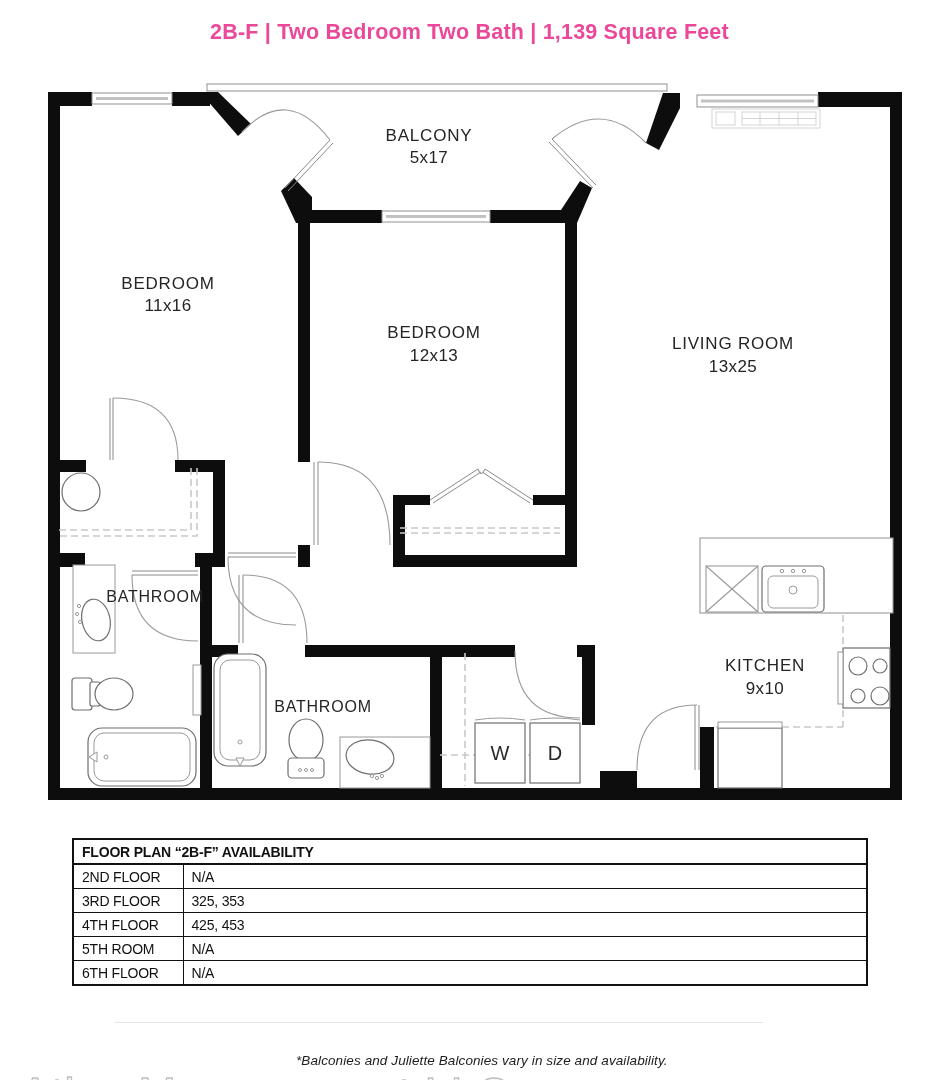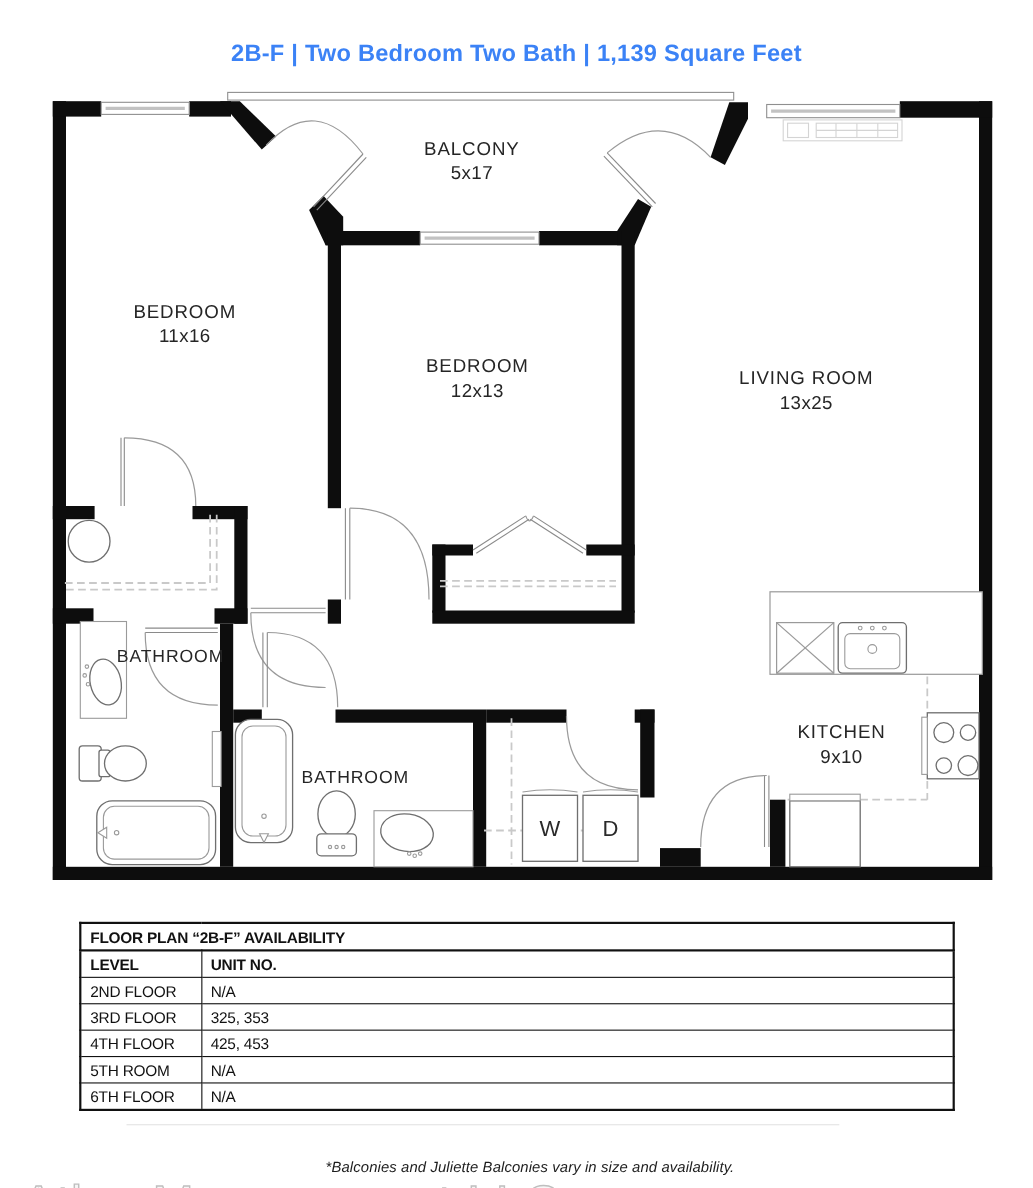--- a/index.html
+++ b/index.html
@@ -1,19 +1,19 @@
 <!DOCTYPE html>
 <html><head>
 <meta charset="utf-8">
 <style>
   html,body{margin:0;padding:0;background:#fff;}
   #page{position:relative;width:939px;height:1080px;background:#fff;overflow:hidden;
         font-family:"Liberation Sans",sans-serif;}
-  #plan-title{position:absolute;left:0;right:0;top:36px;text-align:center;
-        font-size:21.5px;font-weight:700;color:#3b82f6;letter-spacing:.2px;}
+  #plan-title{position:absolute;left:0;right:0;top:20px;text-align:center;
+        font-size:21.5px;font-weight:700;color:#ec4899;letter-spacing:.2px;}
   #plan-svg{position:absolute;left:0;top:0;}
   .wall{fill:#0d0d0d;stroke:none;}
   .leaf{stroke:#8a8a8a;stroke-width:1;fill:#fff;}
   .arc{stroke:#9a9a9a;stroke-width:1.1;fill:none;}
   .fixture{stroke:#6f6f6f;stroke-width:1.2;fill:#fff;}
   .fixture-light{stroke:#9a9a9a;stroke-width:1;fill:#fff;}
   .dash{stroke:#c9c9c9;stroke-width:1.6;fill:none;stroke-dasharray:7 4;}
   .counter{stroke:#9a9a9a;stroke-width:1.1;fill:#fff;}
   .heater{stroke:#d4d4d4;stroke-width:1;fill:#fff;}
   .win{stroke:#8f8f8f;stroke-width:1;fill:#fff;}
@@ -291,24 +291,20 @@
   <table id="availability">
     <colgroup>
         <col style="width:110px">
         <col>
       </colgroup>
     <tbody>
         <tr>
       <td class="tbl-title" colspan="2">FLOOR PLAN “2B-F” AVAILABILITY</td>
     </tr>
     <tr>
-      <th>LEVEL</th>
-      <th>UNIT NO.</th>
-    </tr>
-    <tr>
       <td>2ND FLOOR</td>
       <td>N/A</td>
     </tr>
     <tr>
       <td>3RD FLOOR</td>
       <td>325, 353</td>
     </tr>
     <tr>
       <td>4TH FLOOR</td>
       <td>425, 453</td>

